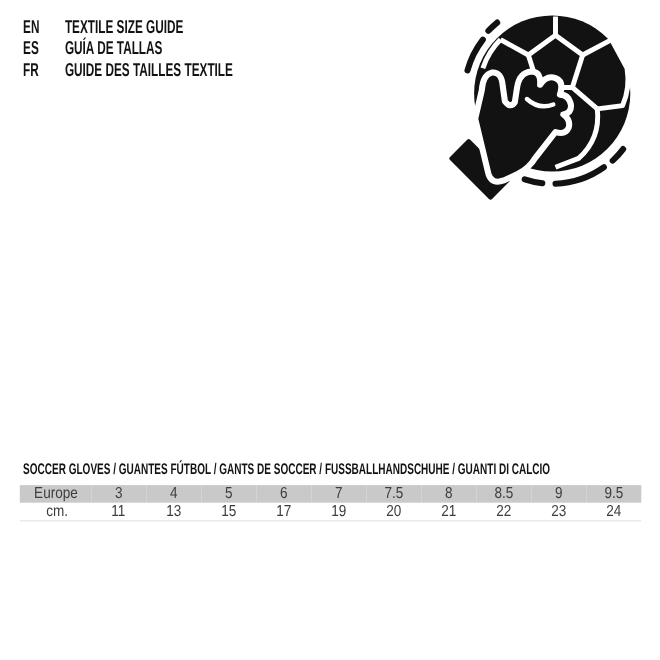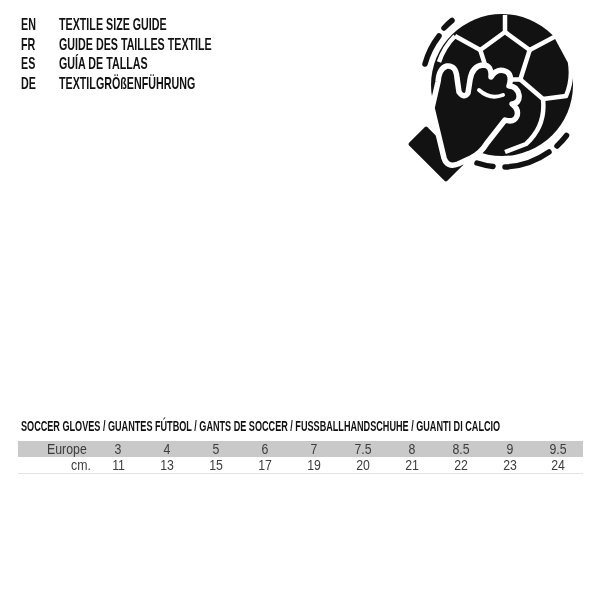--- a/index.html
+++ b/index.html
@@ -5,21 +5,21 @@
   html,body{margin:0;padding:0;}
   body{
     width:600px;height:600px;position:relative;overflow:hidden;
     background:var(--bg,#ffffff);
     font-family:"Liberation Sans","DejaVu Sans",sans-serif;
   }
   .cond{display:inline-block;white-space:nowrap;transform-origin:0 50%;}
 
   
   .lang-list{position:absolute;left:21px;top:15px;color:var(--ink,#121212);}
-  .lang-row{display:flex;align-items:flex-start;height:19.5px;font-size:17px;font-weight:700;}
+  .lang-row{display:flex;align-items:center;height:19.5px;font-size:17px;font-weight:700;}
   .lang-row .code{width:38px;transform:scaleX(0.63);}
   .lang-row .label{transform:scaleX(0.63);}
 
   
   .icon{position:absolute;left:405px;top:5px;width:170px;height:185px;}
 
   
   .heading{
     position:absolute;left:21px;top:418px;line-height:16px;
     font-size:14px;font-weight:700;color:var(--ink,#121212);
@@ -28,48 +28,44 @@
 
   
   .size-table{
     position:absolute;left:18px;top:441px;width:565px;
     border-collapse:collapse;table-layout:fixed;
     font-size:14.5px;color:var(--table-ink,#3d3d3d);
     border-bottom:1px solid #e3e3e3;
   }
   .size-table tr{height:16px;}
   .size-table tr.shaded{background:var(--table-header-bg,#c9c9c9);}
-  .size-table th{width:58px;font-weight:400;text-align:right;padding:0 0 0 18px;}
+  .size-table th{width:58px;font-weight:400;text-align:center;padding:0 0 0 7px;}
   .size-table th .cond{transform:scaleX(0.85);}
   .size-table td{text-align:center;padding:0;}
   .size-table td .cond{transform:scaleX(0.85);transform-origin:50% 50%;}
 </style>
 </head>
 <body>
 
 <div class="lang-list" id="langList">
   <div class="lang-row">
     <span class="code cond">EN</span>
     <span class="label cond">TEXTILE SIZE GUIDE</span>
   </div>
 
   <div class="lang-row">
-    <span class="code cond">FR</span>
-    <span class="label cond">GUIDE DES TAILLES TEXTILE</span>
-  </div>
-
-  <div class="lang-row">
     <span class="code cond">ES</span>
     <span class="label cond">GUÍA DE TALLAS</span>
   </div>
 
   <div class="lang-row">
-    <span class="code cond">DE</span>
-    <span class="label cond">TEXTILGRÖßENFÜHRUNG</span>
+    <span class="code cond">FR</span>
+    <span class="label cond">GUIDE DES TAILLES TEXTILE</span>
   </div>
+
 
 </div>
 
 <svg class="icon" viewBox="405 5 170 185" xmlns="http://www.w3.org/2000/svg">
   <g fill="none" stroke="var(--ink,#121212)" stroke-width="5.5" stroke-linecap="round">
     <path d="M444,28 A80,80 0 0 1 452,20.5"></path>
     <path d="M425,64 A80,80 0 0 1 439,36"></path>
   </g>
   <circle cx="502" cy="85" r="71" fill="var(--ink,#121212)"></circle>
   <g fill="none" stroke="#ffffff" stroke-width="4.5" stroke-linejoin="round">

